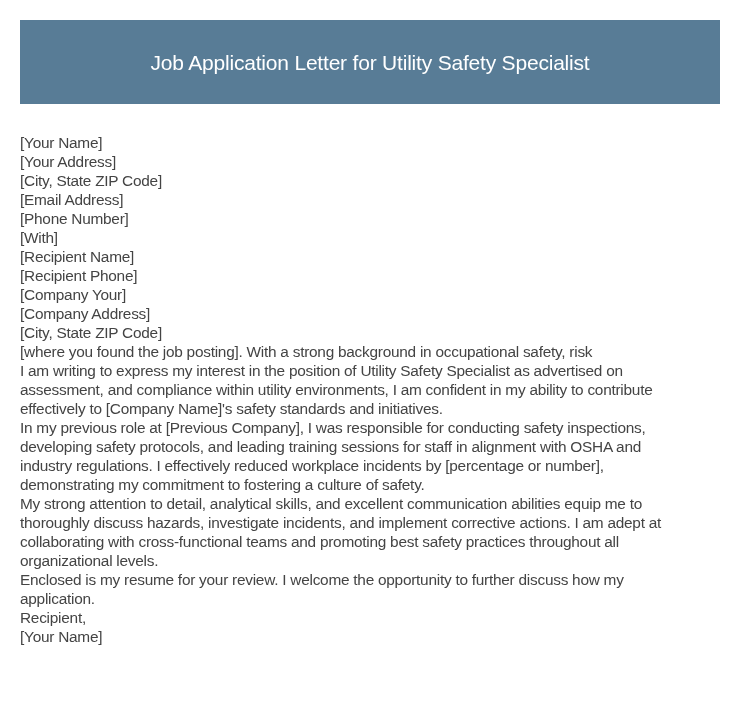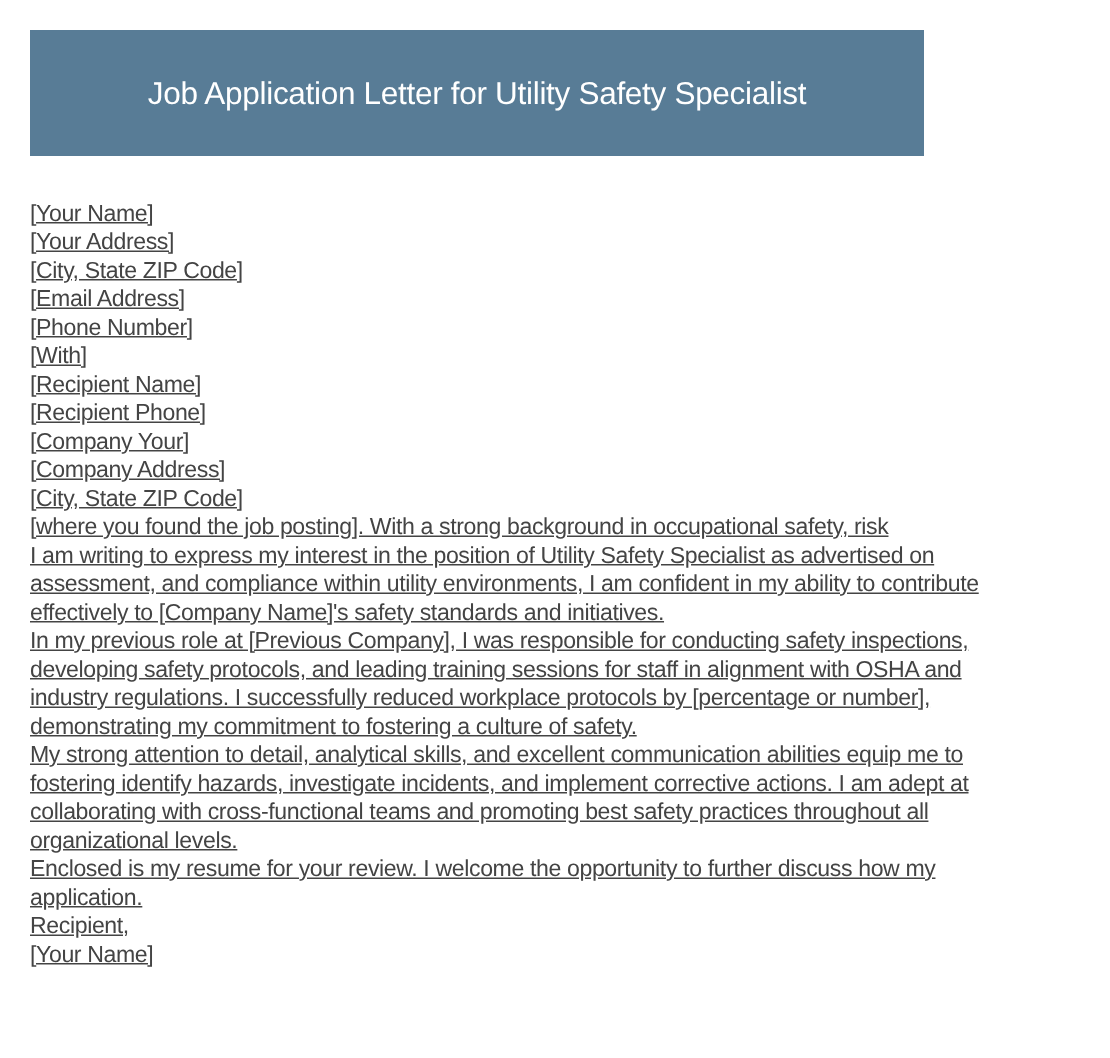--- a/index.html
+++ b/index.html
@@ -11,21 +11,21 @@
       width: 740px;
       height: 705px;
       position: relative;
       overflow: hidden;
       font-family: "Liberation Sans", "DejaVu Sans", sans-serif;
     }
     .header {
       position: absolute;
       left: 20px;
       top: 20px;
-      width: 596px;
+      width: 700px;
       height: 84px;
       background: #587c96;
       display: flex;
       align-items: center;
       justify-content: center;
     }
     .header-title {
       color: #ffffff;
       font-size: 21px;
       font-weight: normal;
@@ -35,21 +35,20 @@
     }
     .letter {
       position: absolute;
       left: 20px;
       top: 133px;
       width: 700px;
       color: #444444;
       font-size: 15.4px;
       line-height: 19px;
       letter-spacing: -0.25px;
-      text-decoration: underline;
     }
     .line {
       display: block;
       white-space: nowrap;
     }
     .para {
       display: block;
       margin: 0;
     }
   </style>
@@ -80,27 +79,27 @@
   <p class="para">
     <span class="line">[where you found the job posting]. With a strong background in occupational safety, risk</span>
     <span class="line">I am writing to express my interest in the position of Utility Safety Specialist as advertised on</span>
     <span class="line">assessment, and compliance within utility environments, I am confident in my ability to contribute</span>
     <span class="line">effectively to [Company Name]'s safety standards and initiatives.</span>
   </p>
 
   <p class="para">
     <span class="line">In my previous role at [Previous Company], I was responsible for conducting safety inspections,</span>
     <span class="line">developing safety protocols, and leading training sessions for staff in alignment with OSHA and</span>
-    <span class="line">industry regulations. I successfully reduced workplace protocols by [percentage or number],</span>
+    <span class="line">industry regulations. I effectively reduced workplace incidents by [percentage or number],</span>
     <span class="line">demonstrating my commitment to fostering a culture of safety.</span>
   </p>
 
   <p class="para">
     <span class="line">My strong attention to detail, analytical skills, and excellent communication abilities equip me to</span>
-    <span class="line">fostering identify hazards, investigate incidents, and implement corrective actions. I am adept at</span>
+    <span class="line">thoroughly discuss hazards, investigate incidents, and implement corrective actions. I am adept at</span>
     <span class="line">collaborating with cross-functional teams and promoting best safety practices throughout all</span>
     <span class="line">organizational levels.</span>
   </p>
 
   <p class="para">
     <span class="line">Enclosed is my resume for your review. I welcome the opportunity to further discuss how my</span>
     <span class="line">application.</span>
   </p>
 
   <span class="line">Recipient,</span>

